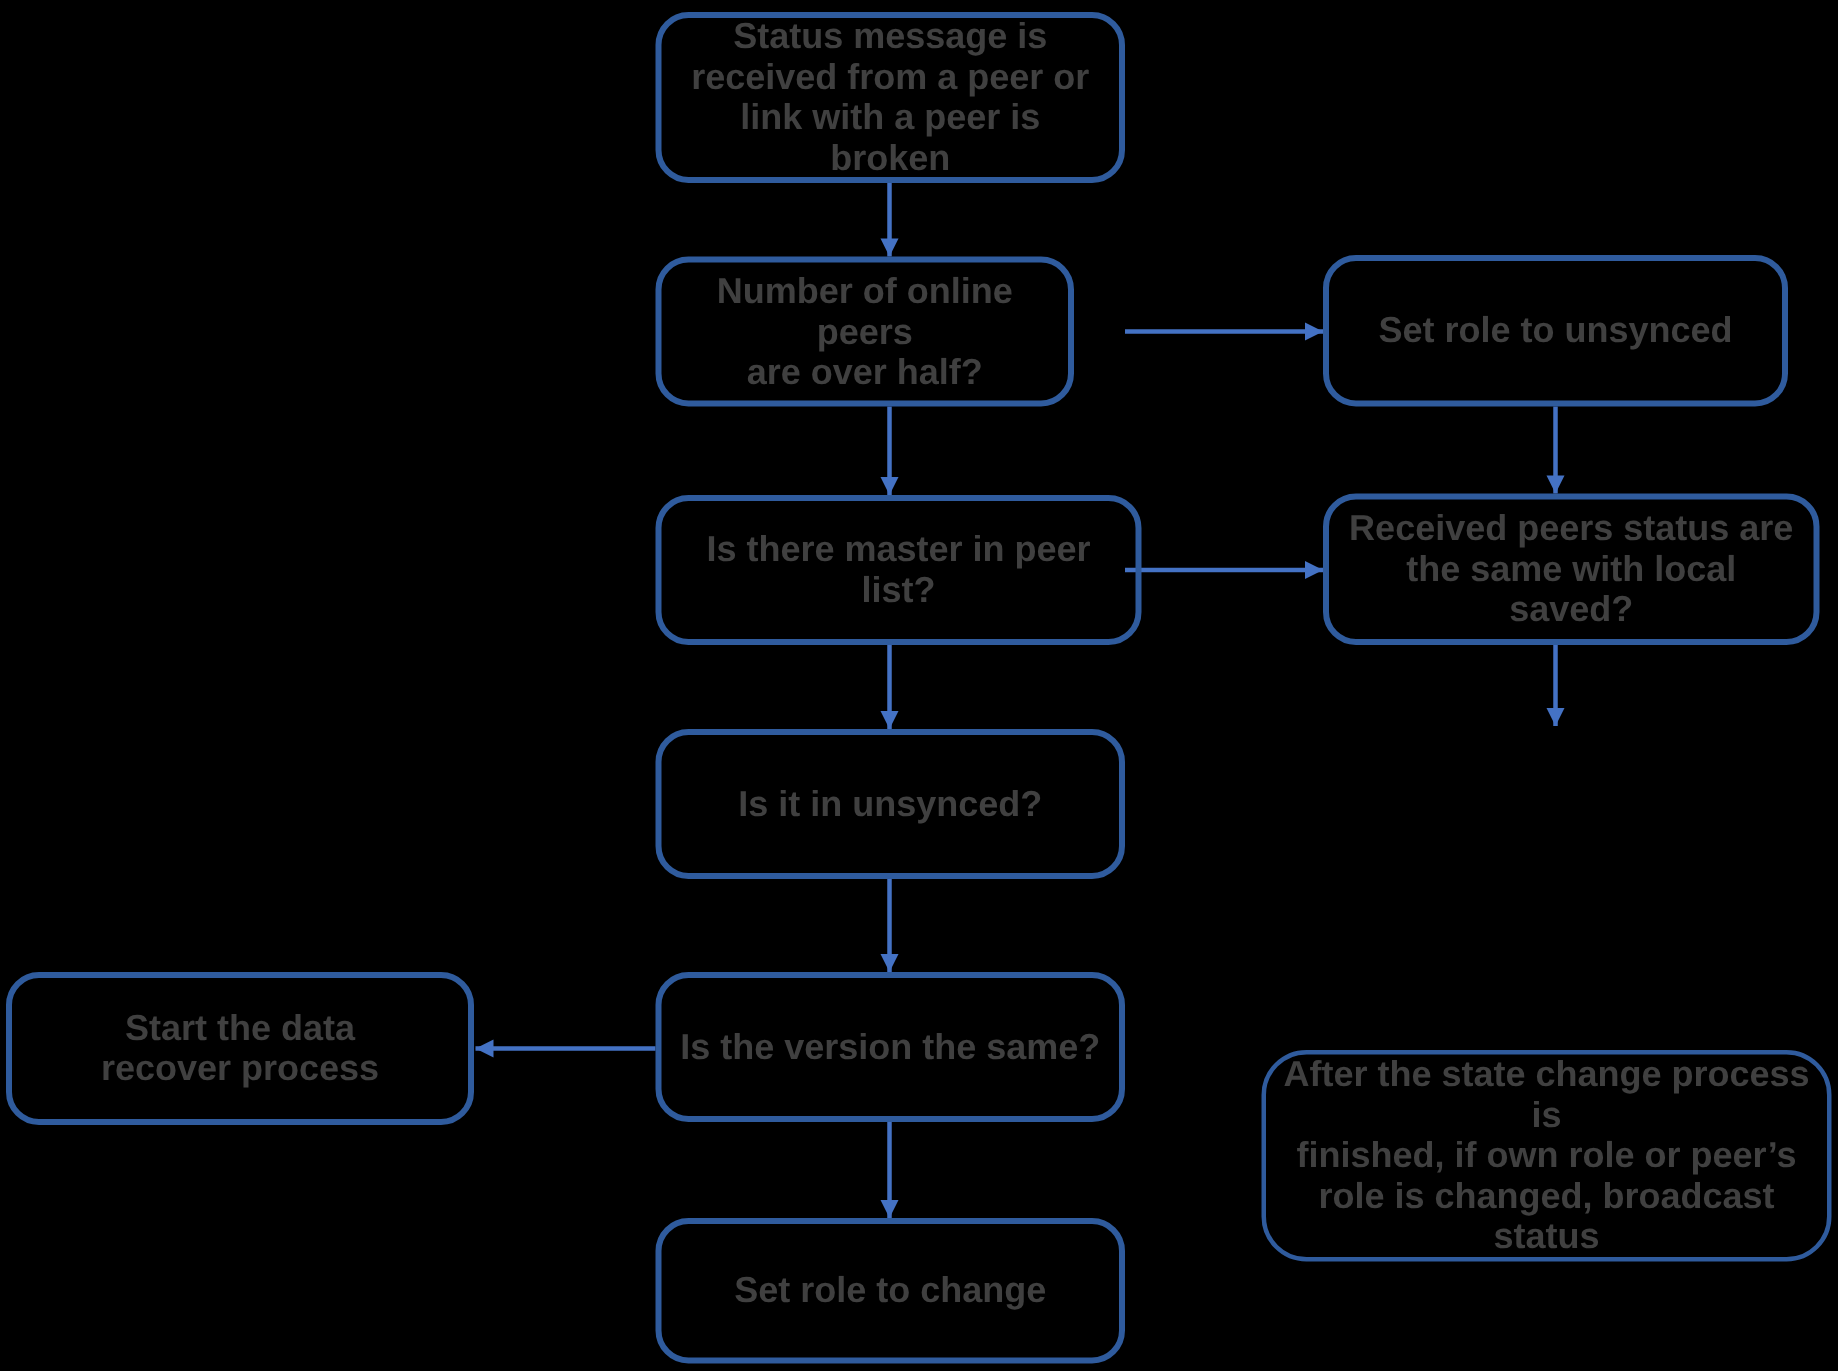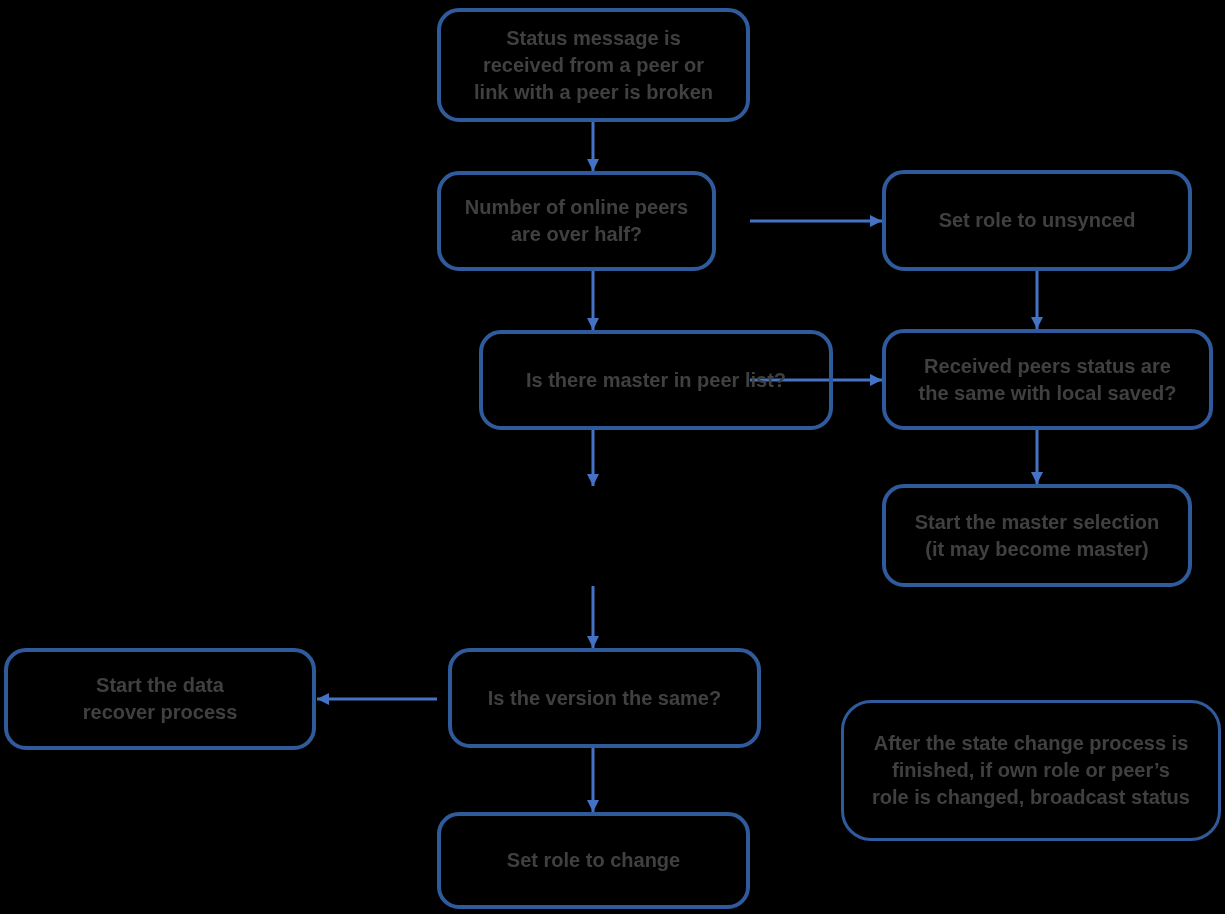--- a/index.html
+++ b/index.html
@@ -22,31 +22,31 @@
     border-radius: 22px;
     background: transparent;
     display: flex;
     align-items: center;
     justify-content: center;
     text-align: center;
   }
   .node .lbl {
     white-space: pre-line;
     color: #404040;
-    font-size: 20px;
+    font-size: 24px;
     font-weight: bold;
     line-height: 27px;
     padding: 2px 10px;
   }
   
   #n-start            { left: 437px; top:   8px; width: 313px; height: 114px; }
   #n-peers-over-half  { left: 437px; top: 171px; width: 279px; height: 100px; }
-  #n-master-in-list   { left: 437px; top: 330px; width: 354px; height: 100px; margin-left: 42px; }
+  #n-master-in-list   { left: 437px; top: 330px; width: 324px; height: 100px; }
   #n-in-unsynced      { left: 437px; top: 486px; width: 313px; height: 100px; }
-  #n-version-same     { left: 448px; top: 648px; width: 313px; height: 100px; }
+  #n-version-same     { left: 437px; top: 648px; width: 313px; height: 100px; }
   #n-role-slave       { left: 437px; top: 812px; width: 313px; height:  97px; }
   
   #n-role-unsynced    { left: 882px; top: 170px; width: 310px; height: 101px; text-decoration: underline; }
   #n-status-same      { left: 882px; top: 329px; width: 331px; height: 101px; }
   #n-master-selection { left: 882px; top: 484px; width: 310px; height: 103px; }
   
   #n-data-recover     { left:   4px; top: 648px; width: 312px; height: 102px; }
   
   #n-note {
     left: 841px; top: 700px; width: 380px; height: 141px;
@@ -101,25 +101,24 @@
 
   <div class="node" id="n-master-in-list">
     <span class="lbl">Is there master in peer list?</span>
   </div>
 
   <div class="node" id="n-status-same">
     <span class="lbl">Received peers status are
 the same with local saved?</span>
   </div>
 
+  <div class="node" id="n-in-unsynced">
+    <span class="lbl">Is it in unsynced?</span>
+  </div>
 
-  <div class="node" id="n-master-selection">
-    <span class="lbl">Start the master selection
-(it may become master)</span>
-  </div>
 
   <div class="node" id="n-version-same">
     <span class="lbl">Is the version the same?</span>
   </div>
 
   <div class="node" id="n-data-recover">
     <span class="lbl">Start the data
 recover process</span>
   </div>
 

